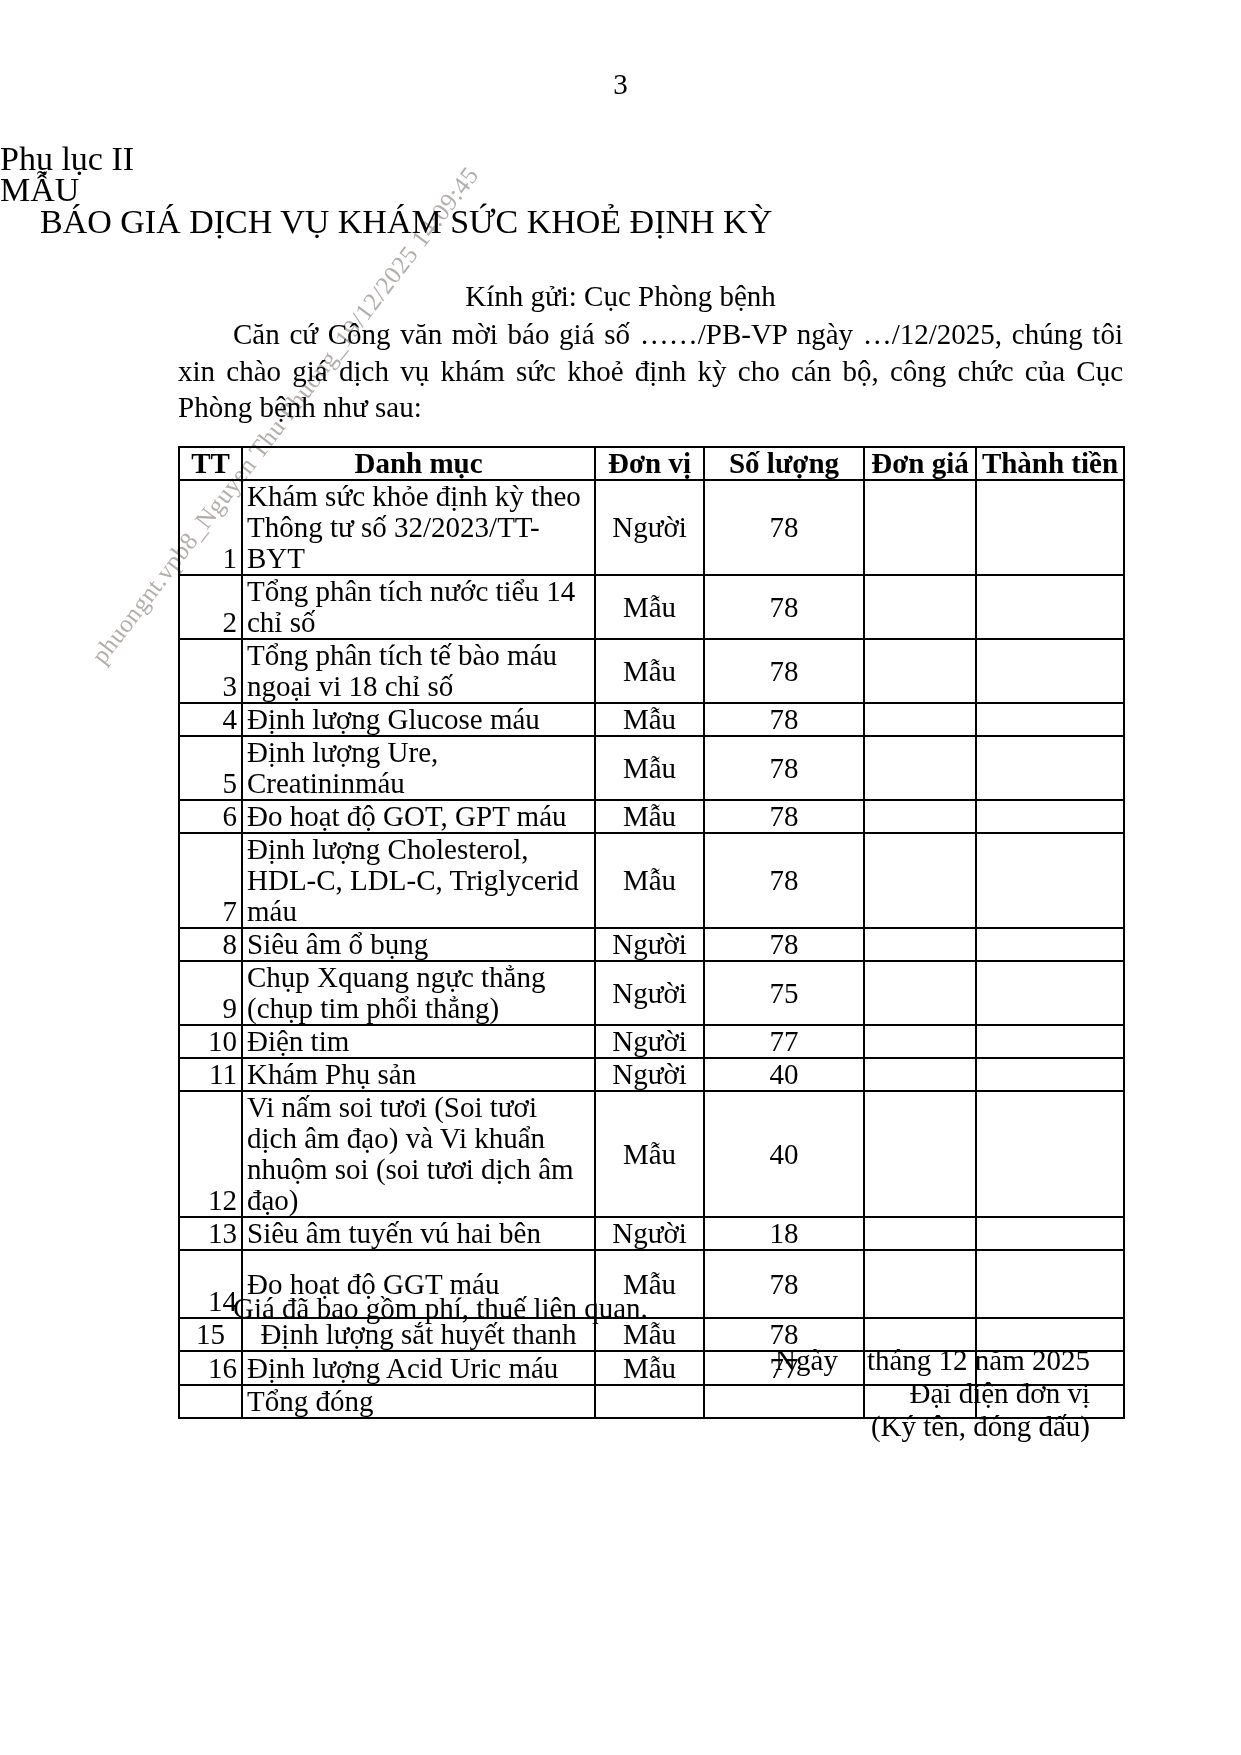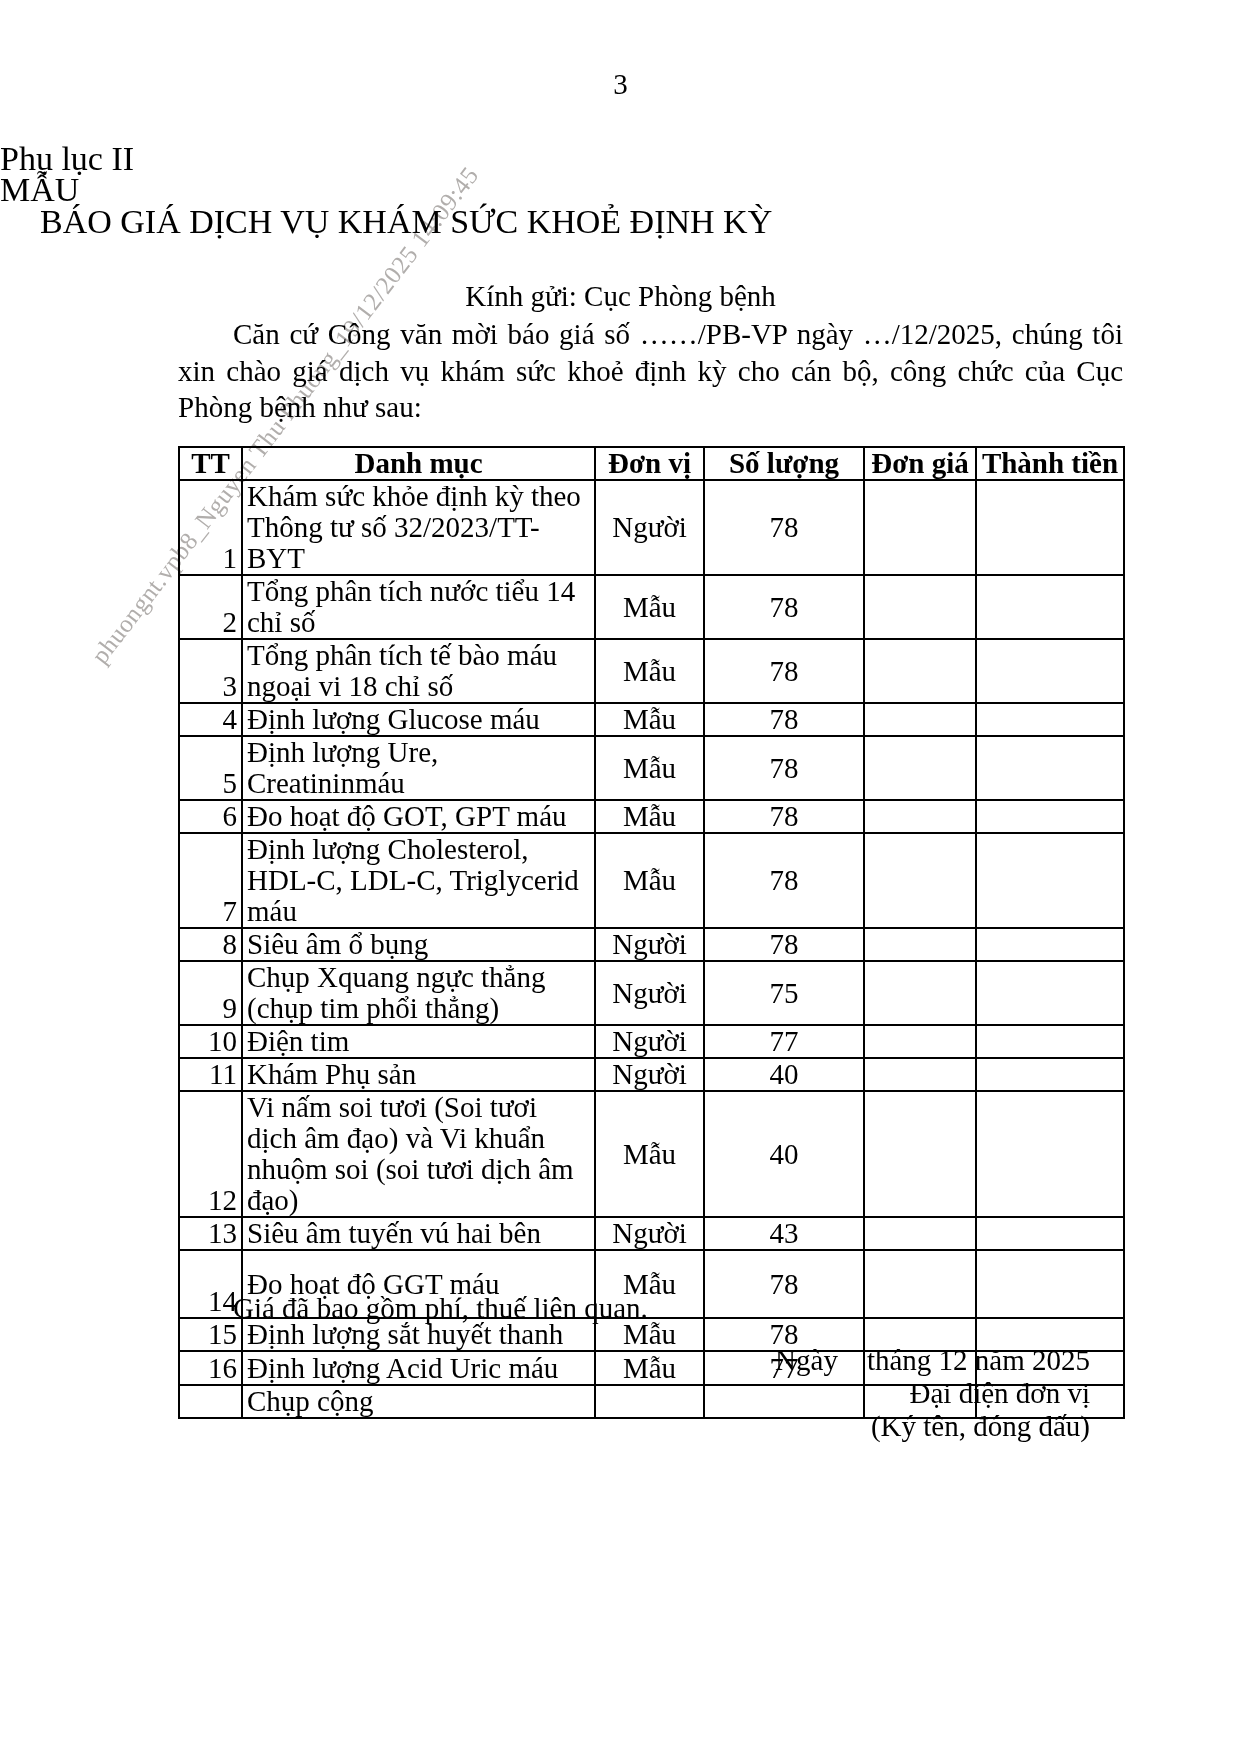--- a/index.html
+++ b/index.html
@@ -63,21 +63,21 @@
   tbody tr:nth-child(5) td{height:30px;}
   tbody tr:nth-child(6) td{height:30px;}
   tbody tr:nth-child(7) td{height:64px;}
   tbody tr:nth-child(8) td{height:30px;}
   tbody tr:nth-child(9) td{height:60px;}
   tbody tr:nth-child(10) td{height:30px;}
   tbody tr:nth-child(11) td{height:30px;}
   tbody tr:nth-child(12) td{height:90px;}
   tbody tr:nth-child(13) td{height:30px;}
   tbody tr:nth-child(14) td{height:66px;}
-  tbody tr:nth-child(15) td{height:30px;}
+  tbody tr:nth-child(15) td{height:30px;text-align:center;}
   tbody tr:nth-child(16) td{height:32px;}
   tbody tr:nth-child(17) td{height:28px;}
   .note{
     position:absolute;top:1292px;left:178px;width:998px;
     font-size:29px;text-indent:55px;margin:0;
   }
   .signature{
     position:absolute;top:1344px;left:700px;width:390px;
     text-align:right;font-size:29px;line-height:33px;
   }
@@ -217,21 +217,21 @@
     <td class="td-name">Vi nấm soi tươi (Soi tươi dịch âm đạo) và Vi khuẩn nhuộm soi (soi tươi dịch âm đạo)</td>
     <td class="td-unit">Mẫu</td>
     <td class="td-qty">40</td>
     <td class="td-price"></td>
     <td class="td-total"></td>
   </tr>
           <tr>
     <td class="td-tt">13</td>
     <td class="td-name">Siêu âm tuyến vú hai bên</td>
     <td class="td-unit">Người</td>
-    <td class="td-qty">43</td>
+    <td class="td-qty">18</td>
     <td class="td-price"></td>
     <td class="td-total"></td>
   </tr>
           <tr>
     <td class="td-tt">14</td>
     <td class="td-name">Đo hoạt độ GGT máu</td>
     <td class="td-unit">Mẫu</td>
     <td class="td-qty">78</td>
     <td class="td-price"></td>
     <td class="td-total"></td>
@@ -247,21 +247,21 @@
           <tr>
     <td class="td-tt">16</td>
     <td class="td-name">Định lượng Acid Uric máu</td>
     <td class="td-unit">Mẫu</td>
     <td class="td-qty">77</td>
     <td class="td-price"></td>
     <td class="td-total"></td>
   </tr>
           <tr>
     <td class="td-tt"></td>
-    <td class="td-name">Chụp cộng</td>
+    <td class="td-name">Tổng đóng</td>
     <td class="td-unit"></td>
     <td class="td-qty"></td>
     <td class="td-price"></td>
     <td class="td-total"></td>
   </tr>
         </tbody>
     </table>
 
     <p class="note">Giá đã bao gồm phí, thuế liên quan.</p>
 

